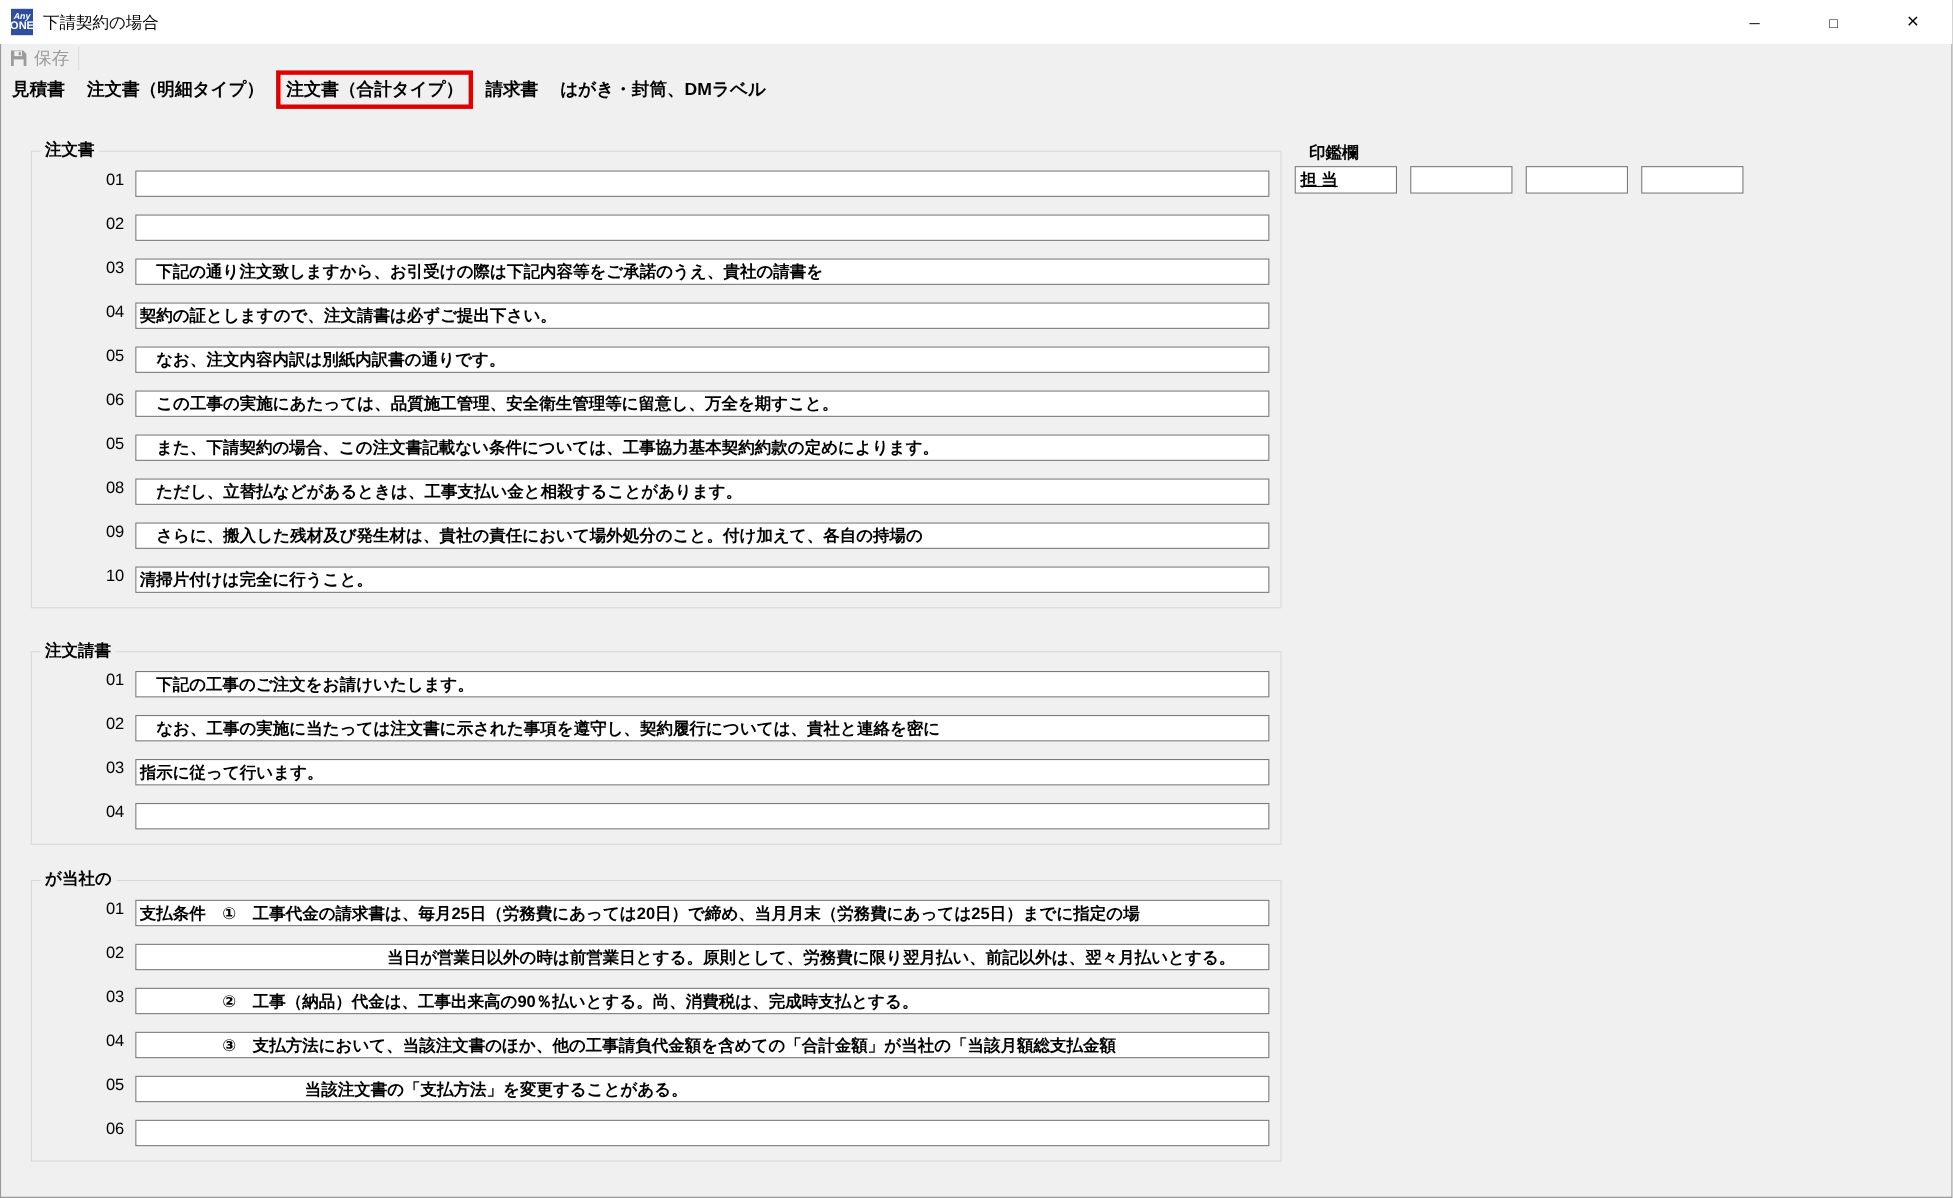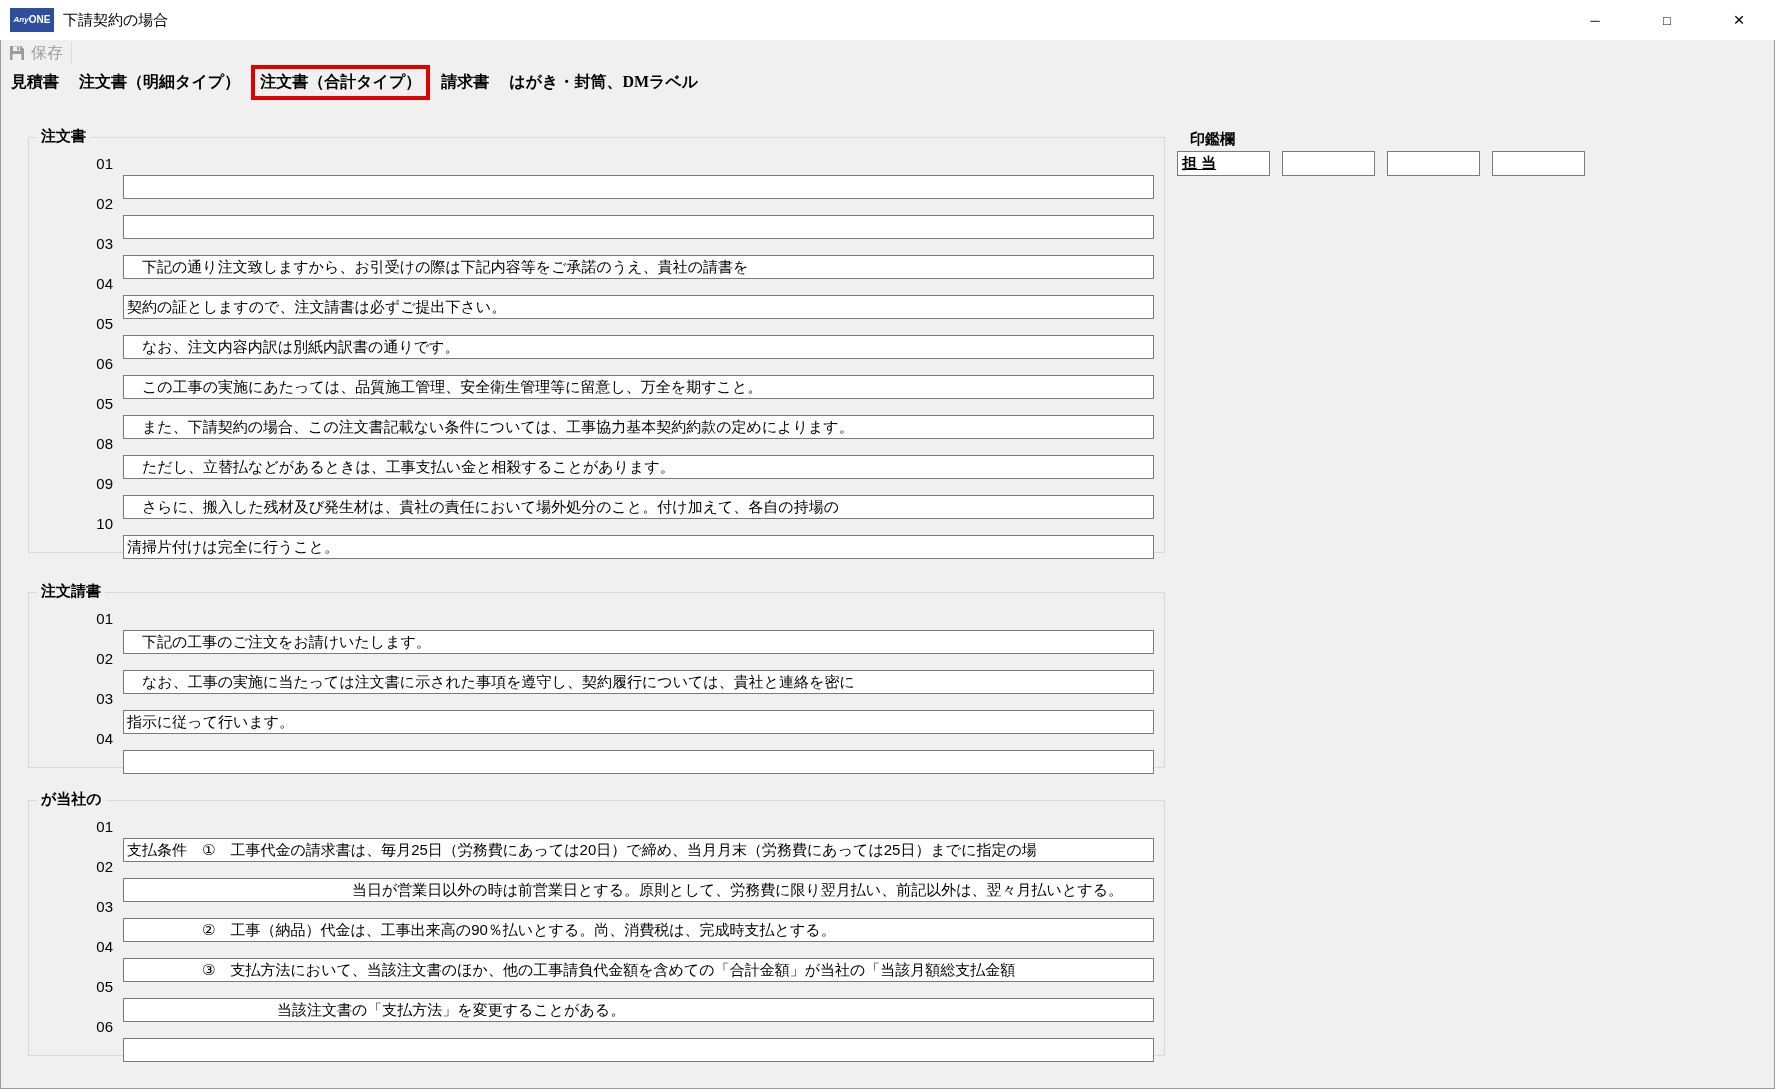--- a/index.html
+++ b/index.html
@@ -3,42 +3,42 @@
 <meta charset="utf-8">
 <style>
   html,body{margin:0;padding:0;background:#cfcfcf;}
   .window{
     position:relative;width:1775px;height:1089px;background:#f0f0f0;
     font-family:"Liberation Sans","DejaVu Sans",sans-serif;color:#000;
     box-shadow:inset 0 0 0 1px #9a9a9a;overflow:hidden;
   }
   
   .titlebar{position:absolute;top:0;left:0;right:0;height:40px;background:#ffffff;display:flex;align-items:center;}
-  .app-icon{width:44px;height:24px;margin:0 9px 0 10px;background:#2f4f9e;color:#fff;display:flex;flex-direction:row;align-items:center;justify-content:center;line-height:1;flex:none;}
+  .app-icon{width:20px;height:24px;margin:0 9px 0 10px;background:#2f4f9e;color:#fff;display:flex;flex-direction:column;align-items:center;justify-content:center;line-height:1;flex:none;}
   .app-icon .t1{font-size:8px;font-weight:bold;font-style:italic;}
   .app-icon .t2{font-size:10px;font-weight:bold;}
   .title-text{font-size:15px;}
   .win-controls{margin-left:auto;display:flex;height:100%;}
   .win-btn{width:72px;height:100%;display:flex;align-items:center;justify-content:center;font-size:13px;cursor:default;}
   .win-btn.close-btn{font-size:19px;}
   
   .toolbar{position:absolute;top:40px;left:0;right:0;height:26px;display:flex;align-items:center;}
   .save-btn{display:flex;align-items:center;gap:6px;padding:0 8px 0 9px;font-size:16px;color:#9b9b9b;}
   .toolbar-sep{width:1px;height:22px;background:#dcdcdc;}
   
-  .tabbar{position:absolute;top:65px;left:0;height:34px;display:flex;align-items:flex-start;padding-left:2px;font-family:Liberation Serif, serif;}
+  .tabbar{position:absolute;top:65px;left:0;height:34px;display:flex;align-items:flex-end;padding-left:2px;}
   .tab{font-size:16px;font-weight:bold;padding:3px 5px;margin-right:2px;border:4px solid transparent;white-space:nowrap;}
   .tab.active{border-color:#e00000;}
   
   .group{position:absolute;left:28px;width:1135px;border:1px solid #d9d9d9;}
   .group-label{position:absolute;top:-11px;left:8px;background:#f0f0f0;padding:0 4px;font-size:15px;font-weight:bold;white-space:nowrap;}
   .rows{display:flex;flex-direction:column;gap:16px;padding:17px 10px 13px 0;}
   .row{display:flex;align-items:flex-start;height:24px;}
   .row-no{width:84px;text-align:right;margin-right:10px;font-size:15px;flex:none;}
-  .row-input{flex:1;height:24px;border:1px solid #7a7a7a;background:#fff;font-size:15px;font-weight:400;padding:0 3px;font-family:inherit;box-sizing:border-box;border-radius:0;margin-top:20px;}
+  .row-input{flex:1;height:24px;border:1px solid #7a7a7a;background:#fff;font-size:15px;font-weight:700;padding:0 3px;font-family:inherit;box-sizing:border-box;border-radius:0;}
   .sec-0{top:137px;} .sec-1{top:592px;} .sec-2{top:800px;}
   
   .stamp-label{position:absolute;left:1190px;top:130px;font-size:15px;font-weight:bold;}
   .stamp-row{position:absolute;left:1177px;top:151px;display:flex;gap:12px;text-decoration:underline;}
   .stamp-input{width:93px;height:25px;border:1px solid #7a7a7a;background:#fff;font-size:15px;font-weight:600;padding:0 4px;font-family:inherit;box-sizing:border-box;border-radius:0;}
 </style>
 </head>
 <body>
 
 <div class="window">

